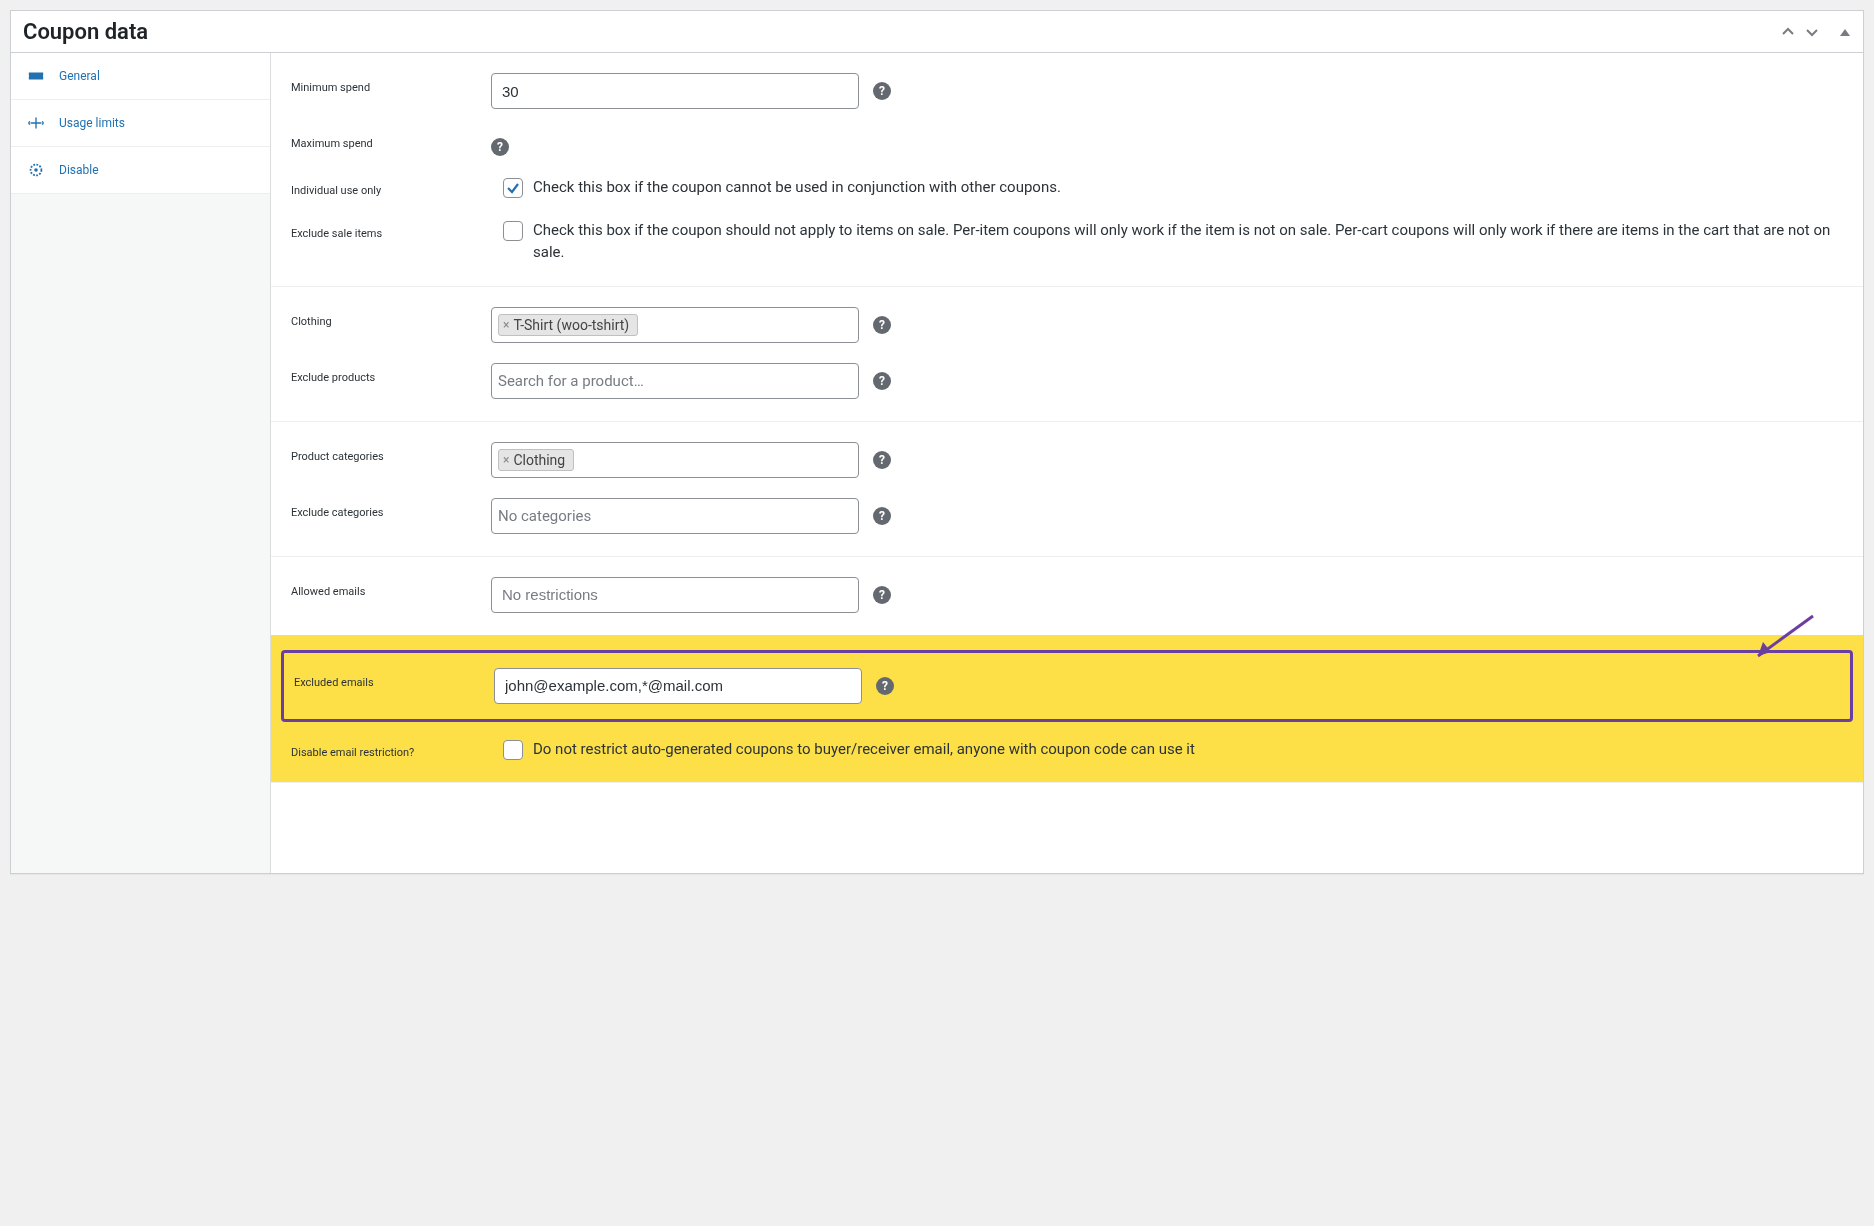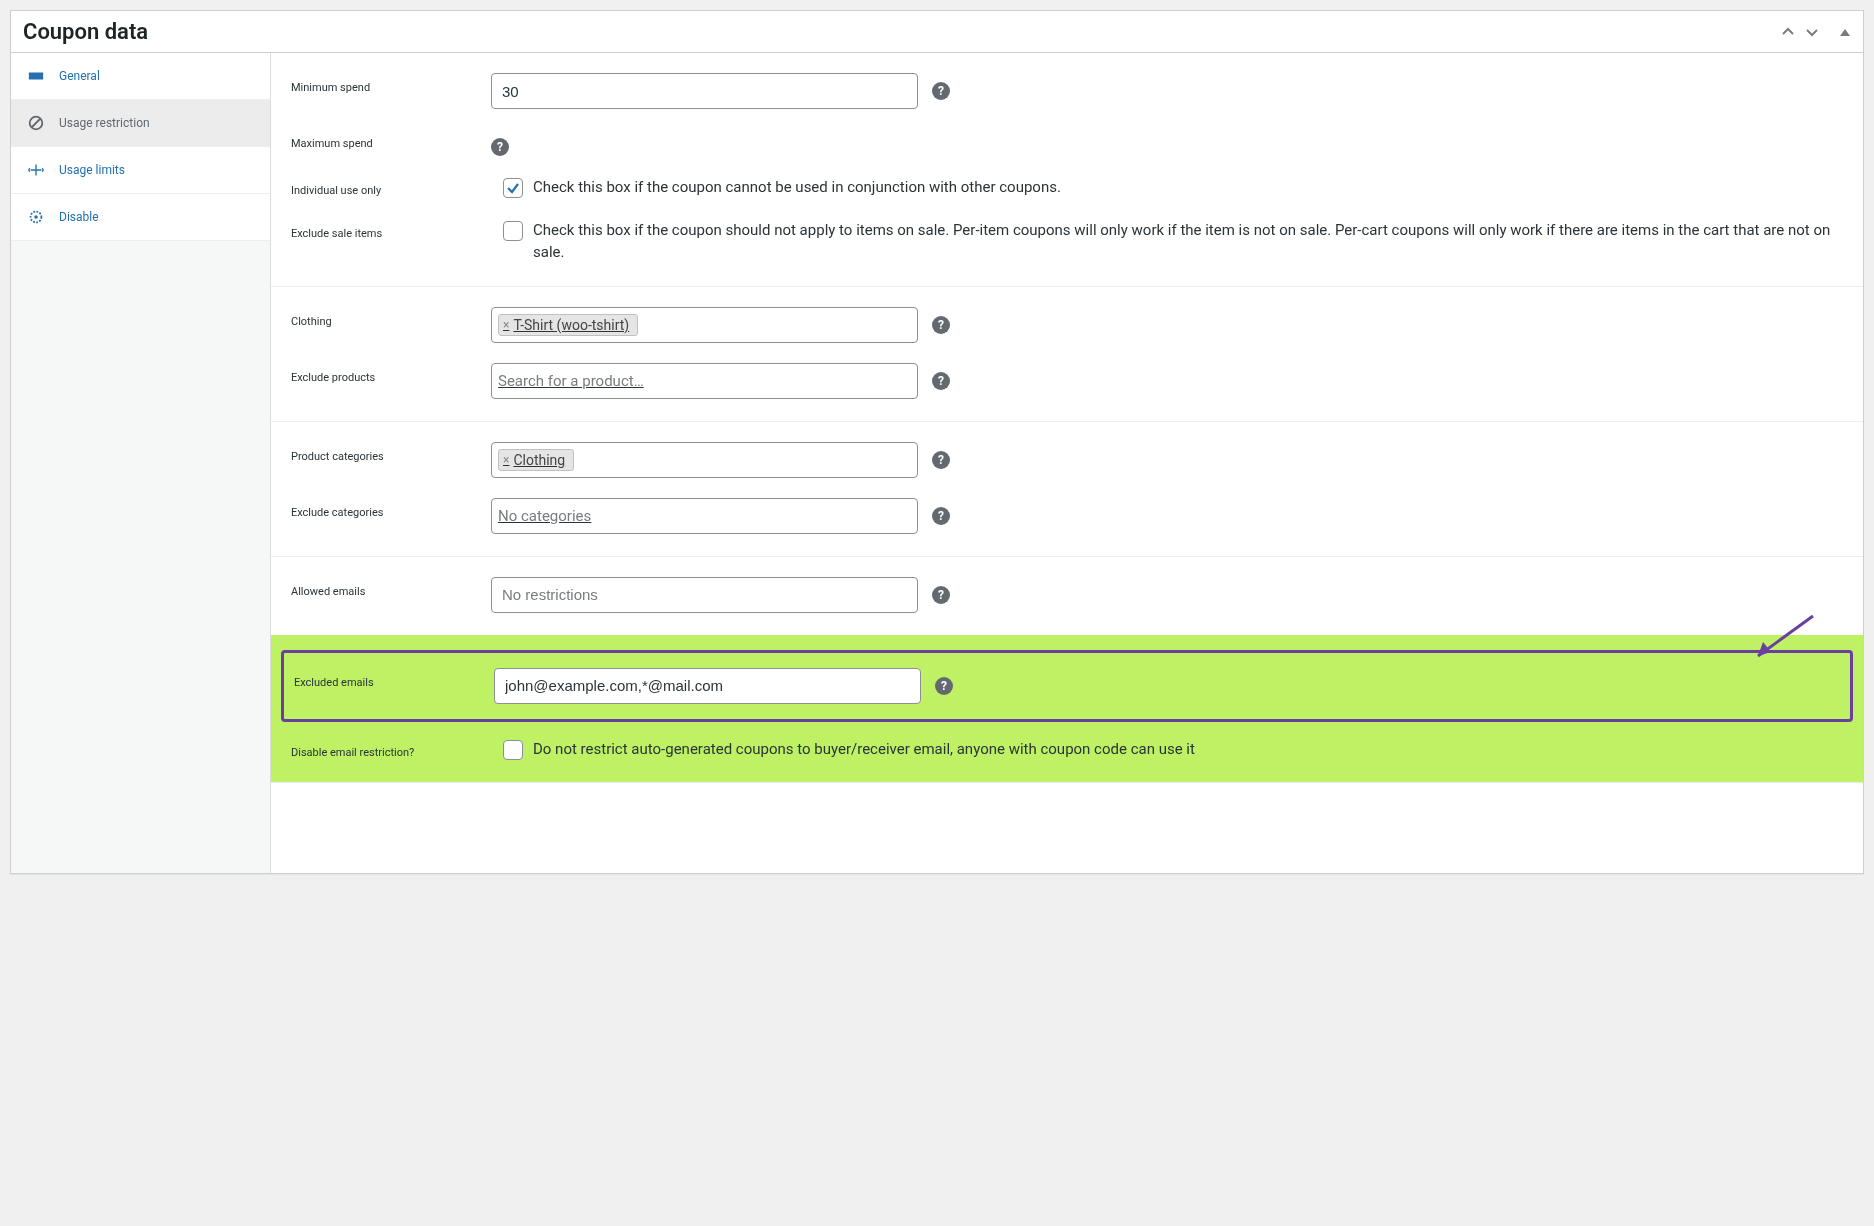--- a/index.html
+++ b/index.html
@@ -61,21 +61,21 @@
   .tab .icon { width: 18px; height: 18px; display: flex; align-items: center; justify-content: center; }
   .content {
     flex: 1;
     padding: 0;
   }
   .section {
     padding: 10px 20px 12px 20px;
     border-bottom: 1px solid #eee;
   }
   .section.highlight {
-    background: #bef264;
+    background: #fde047;
     padding-top: 15px;
     padding-left: 20px;
   }
   .row {
     display: flex;
     align-items: flex-start;
     padding: 10px 0;
   }
   .row .label {
     width: 200px;
@@ -83,22 +83,21 @@
     font-size: 11px;
     color: #2c3338;
   }
   .row .control {
     flex: 1;
     display: flex;
     align-items: flex-start;
     gap: 14px;
   }
   .row .control .field-wrap {
-    width: 427px;
-    text-decoration: underline;
+    width: 368px;
   }
   input[type="text"], .select-box {
     width: 100%;
     padding: 7px 10px;
     font-size: 15px;
     border: 1px solid #8c8f94;
     border-radius: 4px;
     background: #fff;
     color: #2c3338;
     min-height: 36px;
@@ -203,29 +202,20 @@
 
   <div class="panel-body">
     <div class="tabs">
       <div class="tab">
         <span class="icon">
           <svg width="18" height="18" viewBox="0 0 20 20">
               <path fill="#2271b1" d="M2 6v3a2 2 0 010 2v3h16v-3a2 2 0 010-2V6H2z"></path>
             </svg>
         </span>
         <span>General</span>
-      </div>
-      <div class="tab active">
-        <span class="icon">
-          <svg width="18" height="18" viewBox="0 0 20 20">
-              <circle cx="10" cy="10" r="7" stroke="#646970" stroke-width="2" fill="none"></circle>
-              <line x1="5" y1="15" x2="15" y2="5" stroke="#646970" stroke-width="2"></line>
-            </svg>
-        </span>
-        <span>Usage restriction</span>
       </div>
       <div class="tab">
         <span class="icon">
           <svg width="18" height="18" viewBox="0 0 20 20">
               <path stroke="#2271b1" stroke-width="1.5" fill="none" d="M4 10h12M10 4v12"></path>
               <path stroke="#2271b1" stroke-width="1.5" fill="none" d="M3 8l-1 2 1 2M17 8l1 2-1 2"></path>
             </svg>
         </span>
         <span>Usage limits</span>
       </div>

